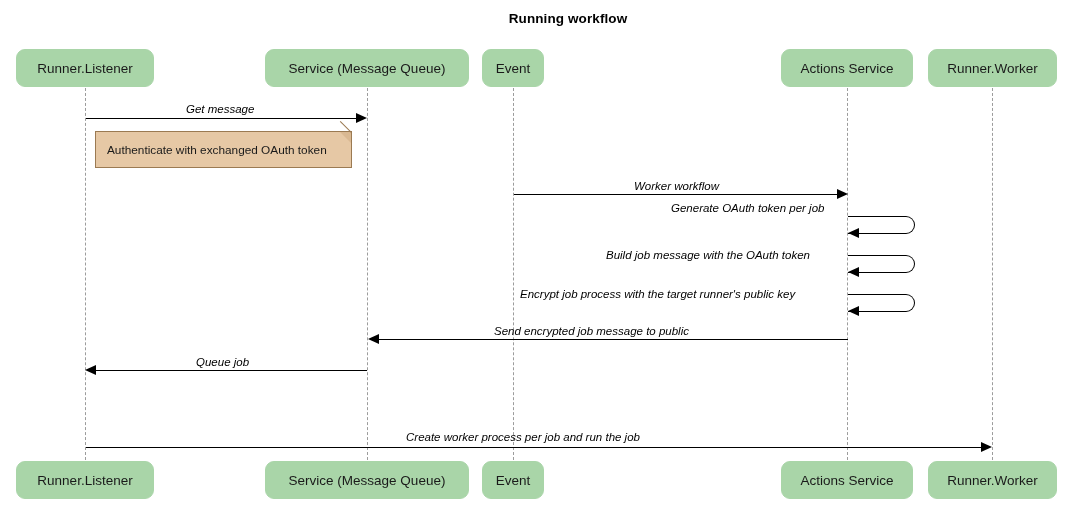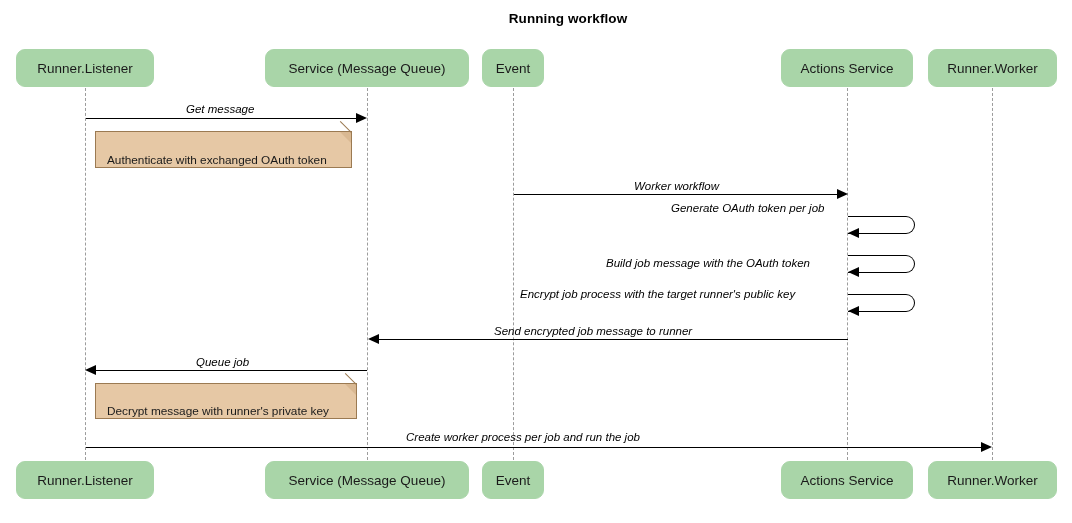--- a/index.html
+++ b/index.html
@@ -78,21 +78,21 @@
     border-right: 11px solid #000000;
   }
   .note {
     position: absolute;
     box-sizing: border-box;
     background: #e6c8a5;
     border: 1px solid #9b7a52;
     font-size: 11.8px;
     color: #1a1a1a;
     display: flex;
-    align-items: flex-end;
+    align-items: center;
     padding-left: 11px;
     white-space: nowrap;
   }
   .note-fold {
     position: absolute;
     top: 0;
     right: 0;
     width: 0;
     height: 0;
     border-left: 11px solid transparent;
@@ -168,45 +168,40 @@
   <div class="arrowhead arrow-right" style="left:356px; top:113px;"></div>
 
   <div class="msg-label" style="left:634px; top:180px;">Worker workflow</div>
   <div class="msg-line" style="left:514px; top:194px; width:323px;"></div>
   <div class="arrowhead arrow-right" style="left:837px; top:189px;"></div>
 
   <div class="msg-label" style="left:671px; top:202px;">Generate OAuth token per job</div>
   <div class="selfloop" style="left:848px; top:216px; width:67px; height:18px;"></div>
   <div class="arrowhead arrow-left" style="left:848px; top:228px;"></div>
 
-  <div class="msg-label" style="left:606px; top:249px;margin-top:8px;">Build job message with the OAuth token</div>
+  <div class="msg-label" style="left:606px; top:249px;">Build job message with the OAuth token</div>
   <div class="selfloop" style="left:848px; top:255px; width:67px; height:18px;"></div>
   <div class="arrowhead arrow-left" style="left:848px; top:267px;"></div>
 
   <div class="msg-label" style="left:520px; top:288px;">Encrypt job process with the target runner's public key</div>
   <div class="selfloop" style="left:848px; top:294px; width:67px; height:18px;"></div>
   <div class="arrowhead arrow-left" style="left:848px; top:306px;"></div>
 
-  <div class="msg-label" style="left:494px; top:325px;">Send encrypted job message to runner</div>
+  <div class="msg-label" style="left:494px; top:325px;">Send encrypted job message to public</div>
   <div class="msg-line" style="left:379px; top:339px; width:469px;"></div>
   <div class="arrowhead arrow-left" style="left:368px; top:334px;"></div>
 
   <div class="msg-label" style="left:196px; top:356px;">Queue job</div>
   <div class="msg-line" style="left:96px; top:370px; width:271px;"></div>
   <div class="arrowhead arrow-left" style="left:85px; top:365px;"></div>
 
   <div class="note" style="left:95px; top:131px; width:257px; height:37px;">
     <span>Authenticate with exchanged OAuth token</span>
     <span class="note-fold"></span>
     <span class="note-fold-edge"></span>
   </div>
 
-  <div class="note" style="left:95px; top:383px; width:262px; height:36px;">
-    <span>Decrypt message with runner's private key</span>
-    <span class="note-fold"></span>
-    <span class="note-fold-edge"></span>
-  </div>
 
   <div class="msg-label" style="left:406px; top:431px;text-align:right;">Create worker process per job and run the job</div>
   <div class="msg-line" style="left:86px; top:447px; width:895px;"></div>
   <div class="arrowhead arrow-right" style="left:981px; top:442px;"></div>
 
 </div>
 
 </body></html>

